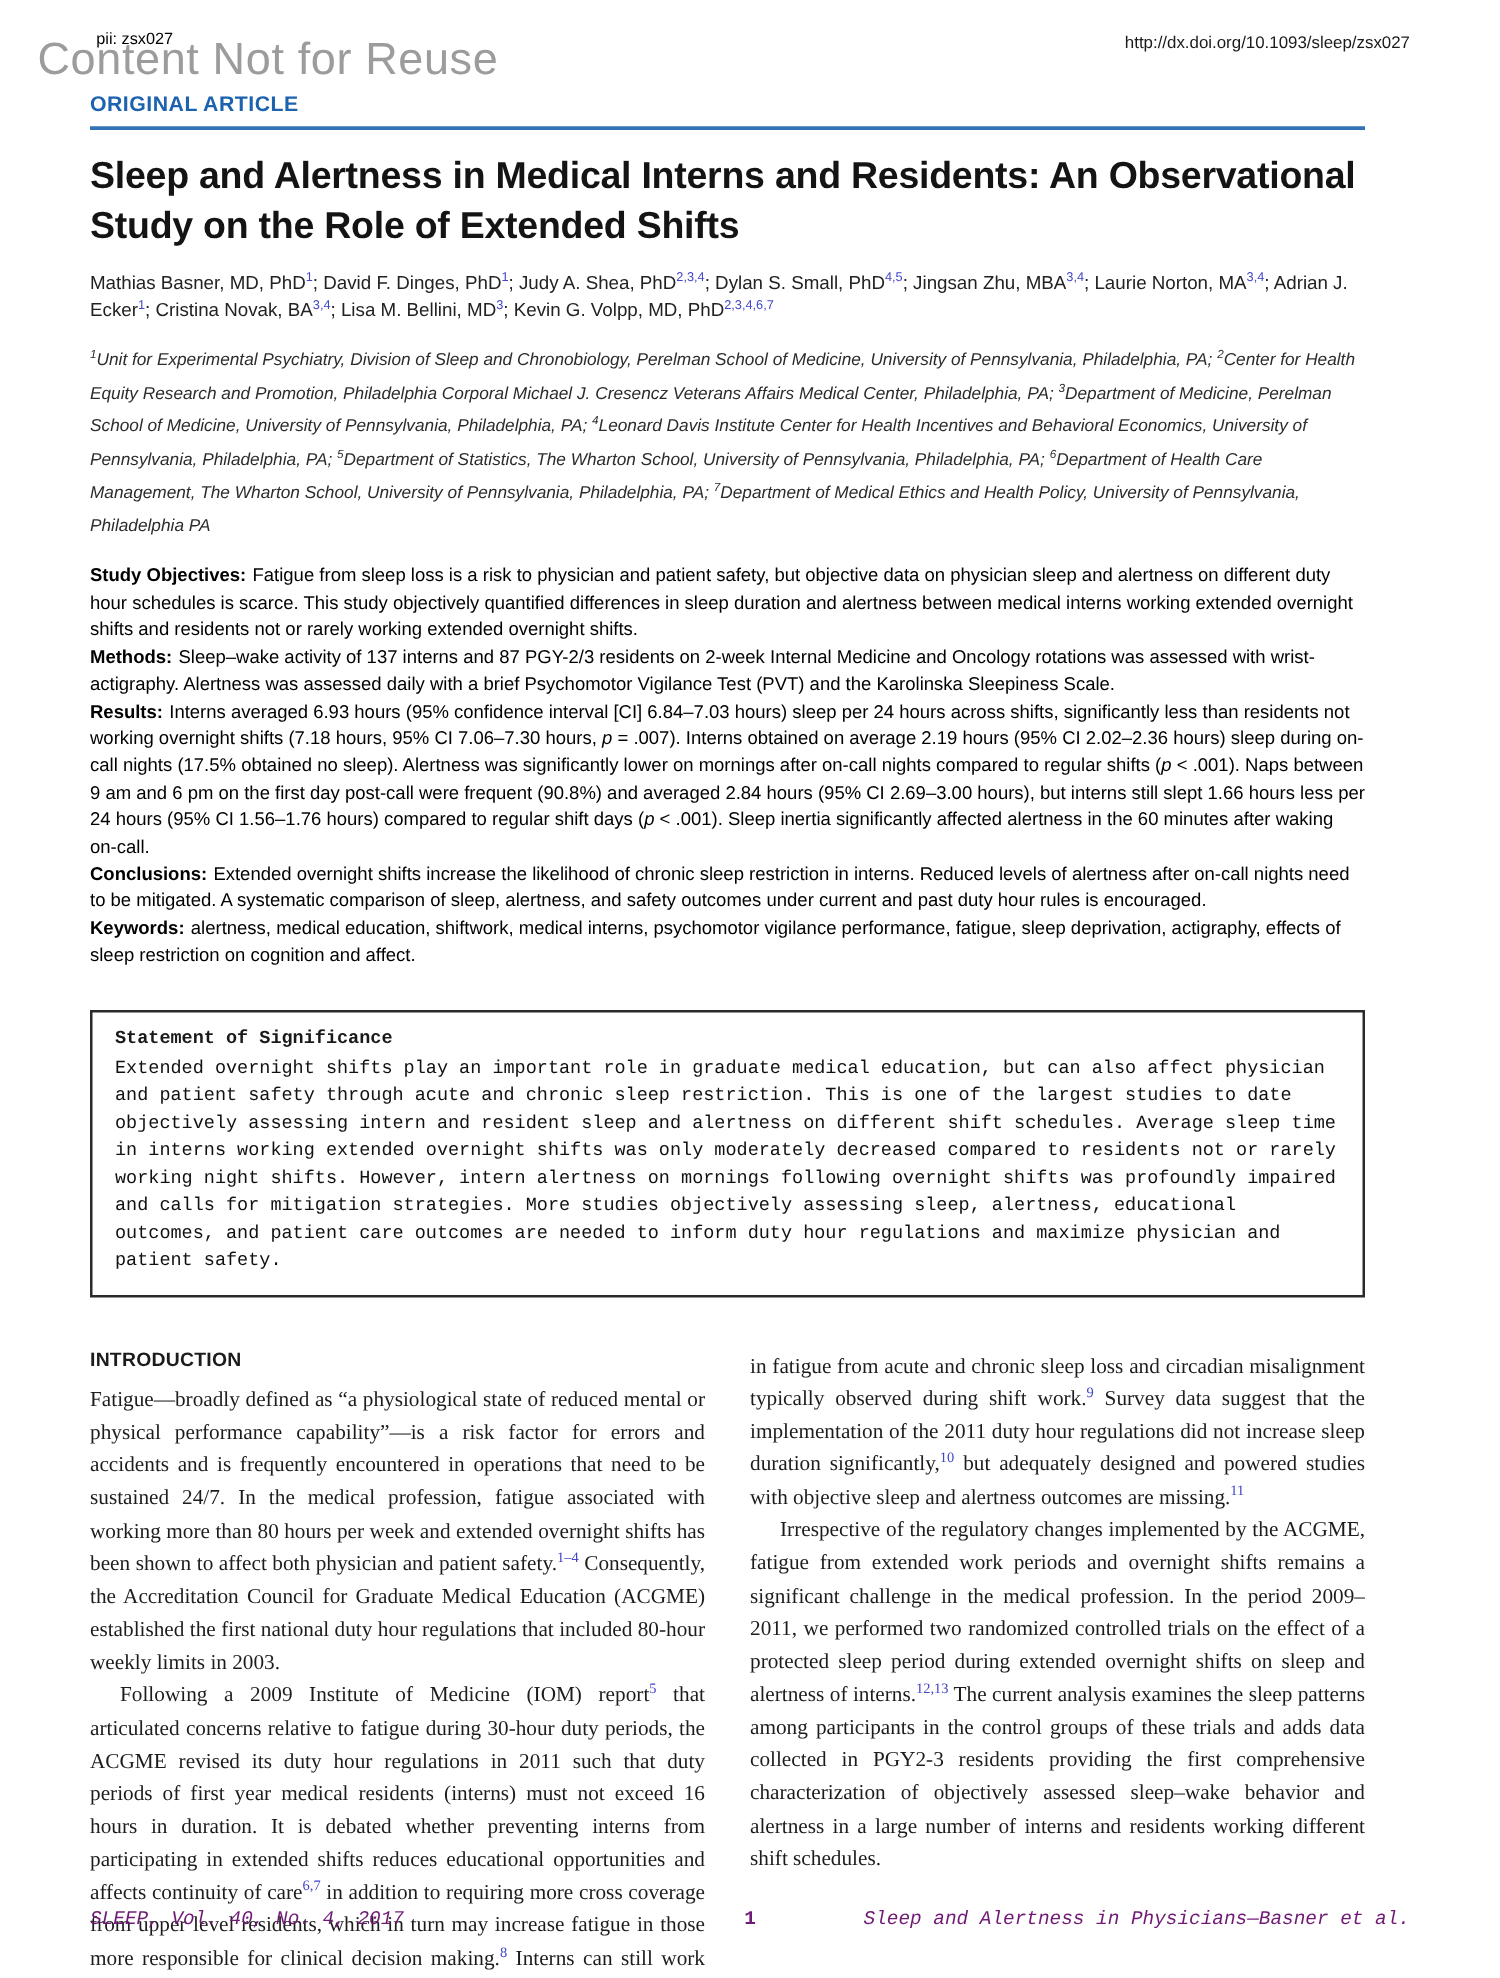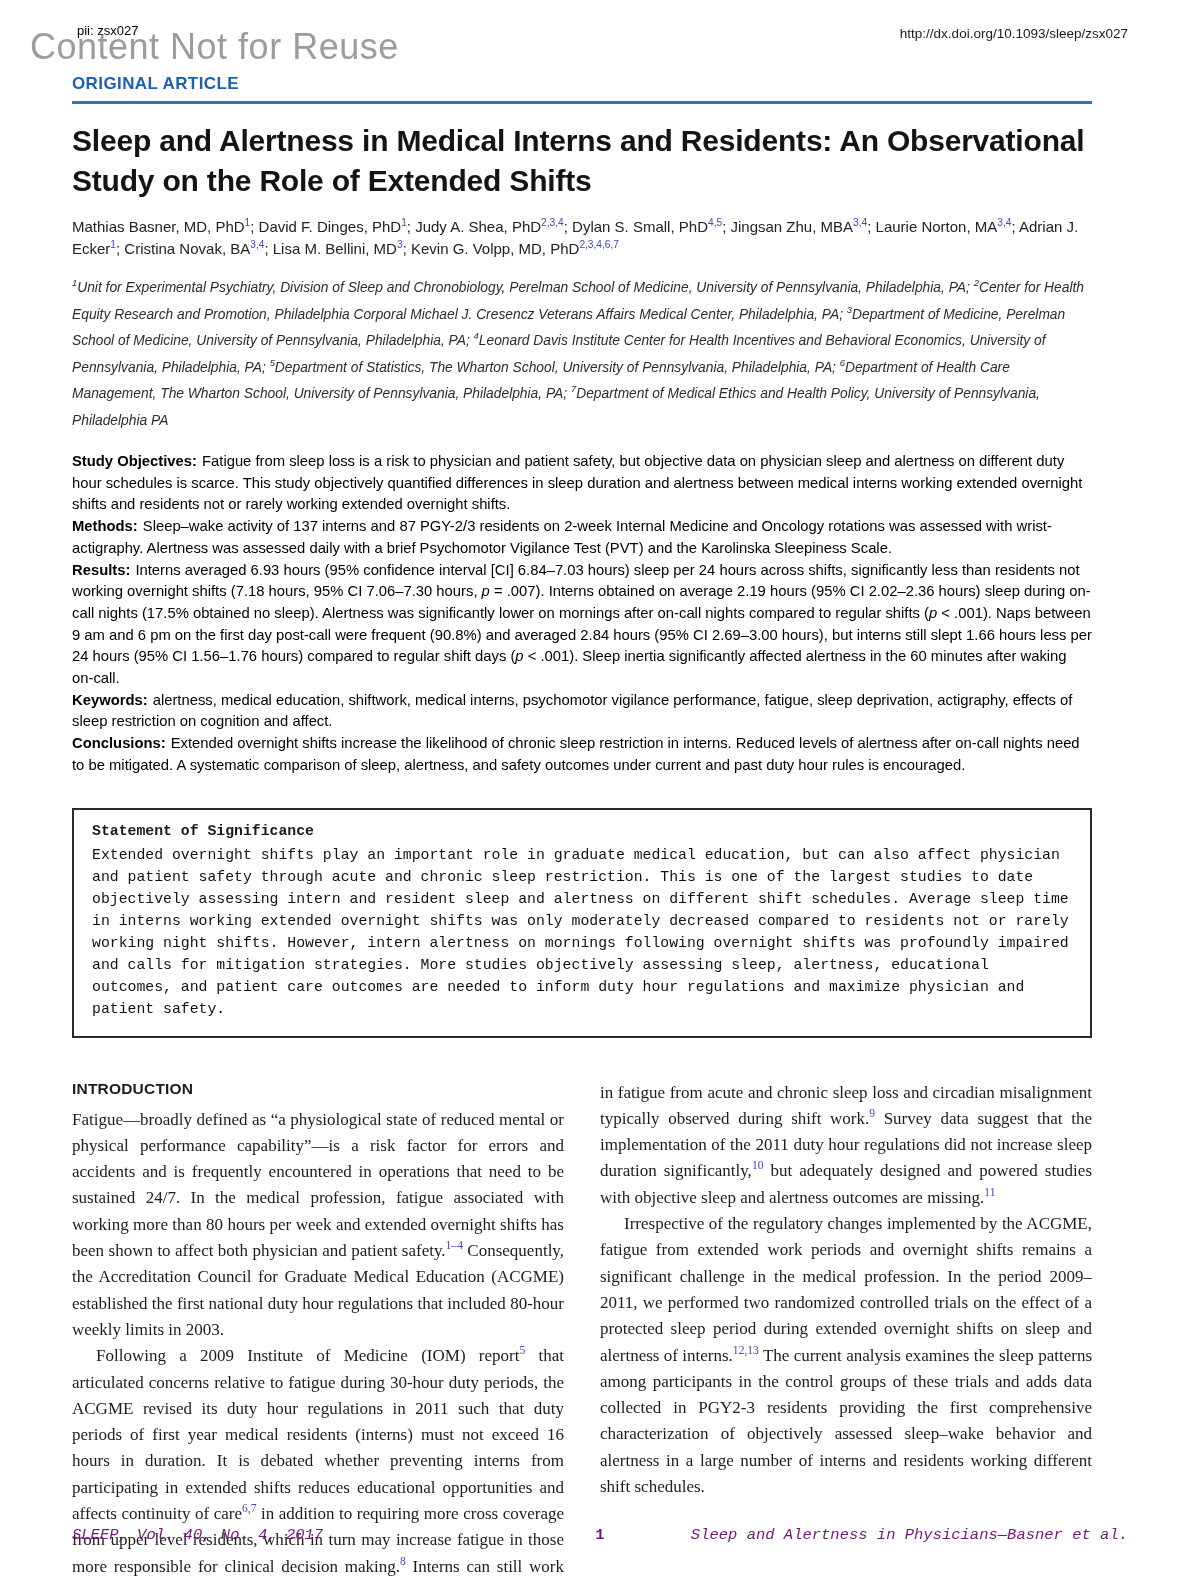--- a/index.html
+++ b/index.html
@@ -112,22 +112,22 @@
     <h1 class="title">Sleep and Alertness in Medical Interns and Residents: An Observational Study on the Role of Extended Shifts</h1>
 
     <div class="authors"><span>Mathias Basner, MD, PhD</span><sup class="ref">1</sup><span>; David F. Dinges, PhD</span><sup class="ref">1</sup><span>; Judy A. Shea, PhD</span><sup class="ref">2,3,4</sup><span>; Dylan S. Small, PhD</span><sup class="ref">4,5</sup><span>; Jingsan Zhu, MBA</span><sup class="ref">3,4</sup><span>; Laurie Norton, MA</span><sup class="ref">3,4</sup><span>; Adrian J. Ecker</span><sup class="ref">1</sup><span>; Cristina Novak, BA</span><sup class="ref">3,4</sup><span>; Lisa M. Bellini, MD</span><sup class="ref">3</sup><span>; Kevin G. Volpp, MD, PhD</span><sup class="ref">2,3,4,6,7</sup></div>
 
     <div class="affiliations"><sup>1</sup><span>Unit for Experimental Psychiatry, Division of Sleep and Chronobiology, Perelman School of Medicine, University of Pennsylvania, Philadelphia, PA; </span><sup>2</sup><span>Center for Health Equity Research and Promotion, Philadelphia Corporal Michael J. Cresencz Veterans Affairs Medical Center, Philadelphia, PA; </span><sup>3</sup><span>Department of Medicine, Perelman School of Medicine, University of Pennsylvania, Philadelphia, PA; </span><sup>4</sup><span>Leonard Davis Institute Center for Health Incentives and Behavioral Economics, University of Pennsylvania, Philadelphia, PA; </span><sup>5</sup><span>Department of Statistics, The Wharton School, University of Pennsylvania, Philadelphia, PA; </span><sup>6</sup><span>Department of Health Care Management, The Wharton School, University of Pennsylvania, Philadelphia, PA; </span><sup>7</sup><span>Department of Medical Ethics and Health Policy, University of Pennsylvania, Philadelphia PA</span></div>
 
     <div class="abstract">
       <div><span class="abs-label">Study Objectives:</span><span><span>Fatigue from sleep loss is a risk to physician and patient safety, but objective data on physician sleep and alertness on different duty hour schedules is scarce. This study objectively quantified differences in sleep duration and alertness between medical interns working extended overnight shifts and residents not or rarely working extended overnight shifts.</span></span></div>
       <div><span class="abs-label">Methods:</span><span><span>Sleep–wake activity of 137 interns and 87 PGY-2/3 residents on 2-week Internal Medicine and Oncology rotations was assessed with wrist-actigraphy. Alertness was assessed daily with a brief Psychomotor Vigilance Test (PVT) and the Karolinska Sleepiness Scale.</span></span></div>
       <div><span class="abs-label">Results:</span><span><span>Interns averaged 6.93 hours (95% confidence interval [CI] 6.84–7.03 hours) sleep per 24 hours across shifts, significantly less than residents not working overnight shifts (7.18 hours, 95% CI 7.06–7.30 hours, </span><i>p</i><span> = .007). Interns obtained on average 2.19 hours (95% CI 2.02–2.36 hours) sleep during on-call nights (17.5% obtained no sleep). Alertness was significantly lower on mornings after on-call nights compared to regular shifts (</span><i>p</i><span> &lt; .001). Naps between 9 am and 6 pm on the first day post-call were frequent (90.8%) and averaged 2.84 hours (95% CI 2.69–3.00 hours), but interns still slept 1.66 hours less per 24 hours (95% CI 1.56–1.76 hours) compared to regular shift days (</span><i>p</i><span> &lt; .001). Sleep inertia significantly affected alertness in the 60 minutes after waking on-call.</span></span></div>
+      <div><span class="abs-label">Conclusions:</span><span><span>Extended overnight shifts increase the likelihood of chronic sleep restriction in interns. Reduced levels of alertness after on-call nights need to be mitigated. A systematic comparison of sleep, alertness, and safety outcomes under current and past duty hour rules is encouraged.</span></span></div>
       <div><span class="abs-label">Keywords:</span><span><span>alertness, medical education, shiftwork, medical interns, psychomotor vigilance performance, fatigue, sleep deprivation, actigraphy, effects of sleep restriction on cognition and affect.</span></span></div>
-      <div><span class="abs-label">Conclusions:</span><span><span>Extended overnight shifts increase the likelihood of chronic sleep restriction in interns. Reduced levels of alertness after on-call nights need to be mitigated. A systematic comparison of sleep, alertness, and safety outcomes under current and past duty hour rules is encouraged.</span></span></div>
     </div>
 
     <div class="sig-box">
       <div class="sig-heading">Statement of Significance</div>
       <div class="sig-text">Extended overnight shifts play an important role in graduate medical education, but can also affect physician and patient safety through acute and chronic sleep restriction. This is one of the largest studies to date objectively assessing intern and resident sleep and alertness on different shift schedules. Average sleep time in interns working extended overnight shifts was only moderately decreased compared to residents not or rarely working night shifts. However, intern alertness on mornings following overnight shifts was profoundly impaired and calls for mitigation strategies. More studies objectively assessing sleep, alertness, educational outcomes, and patient care outcomes are needed to inform duty hour regulations and maximize physician and patient safety.</div>
     </div>
 
     <div class="columns">
 
       <div class="col body-text">

